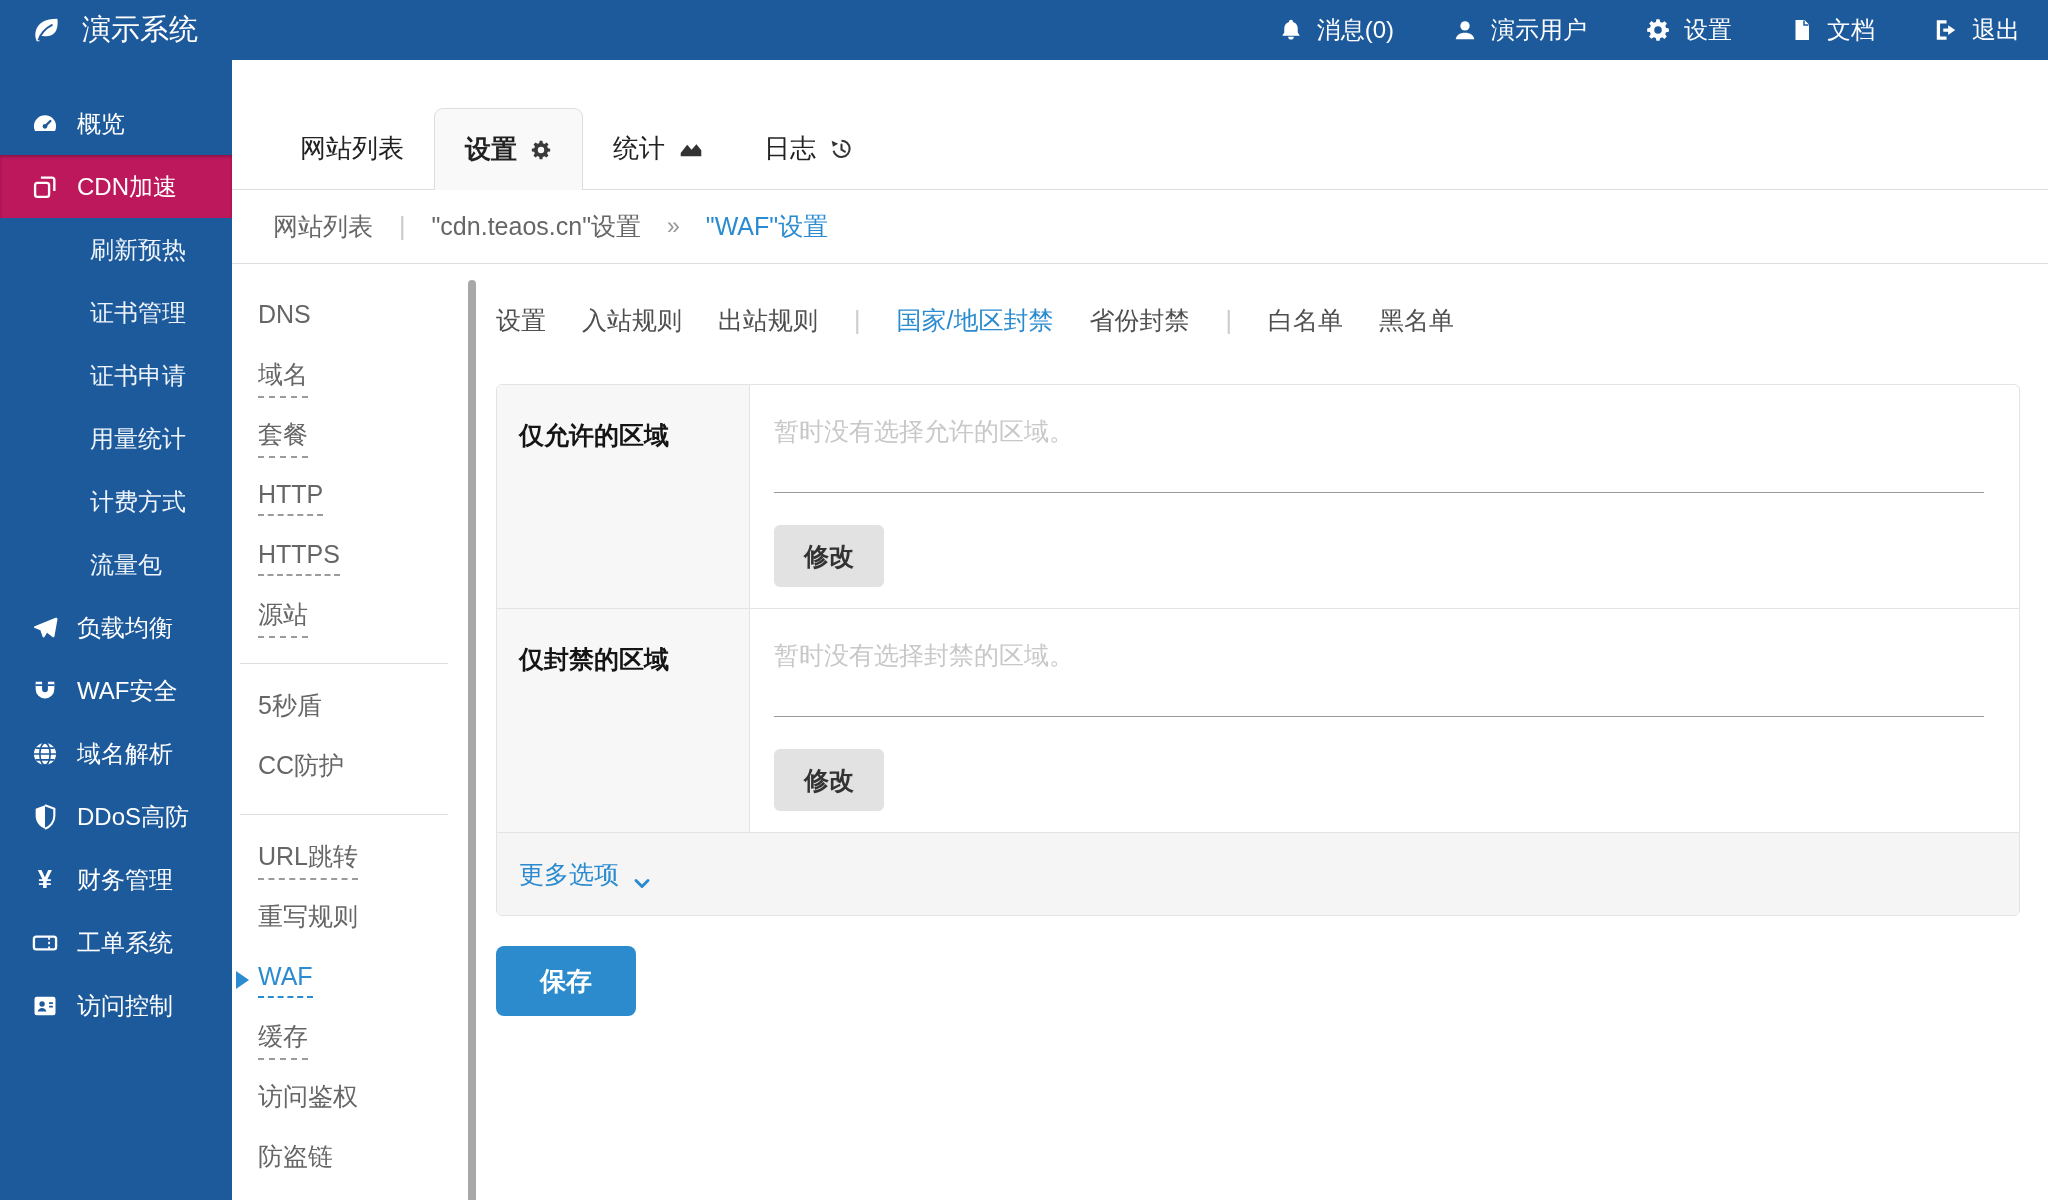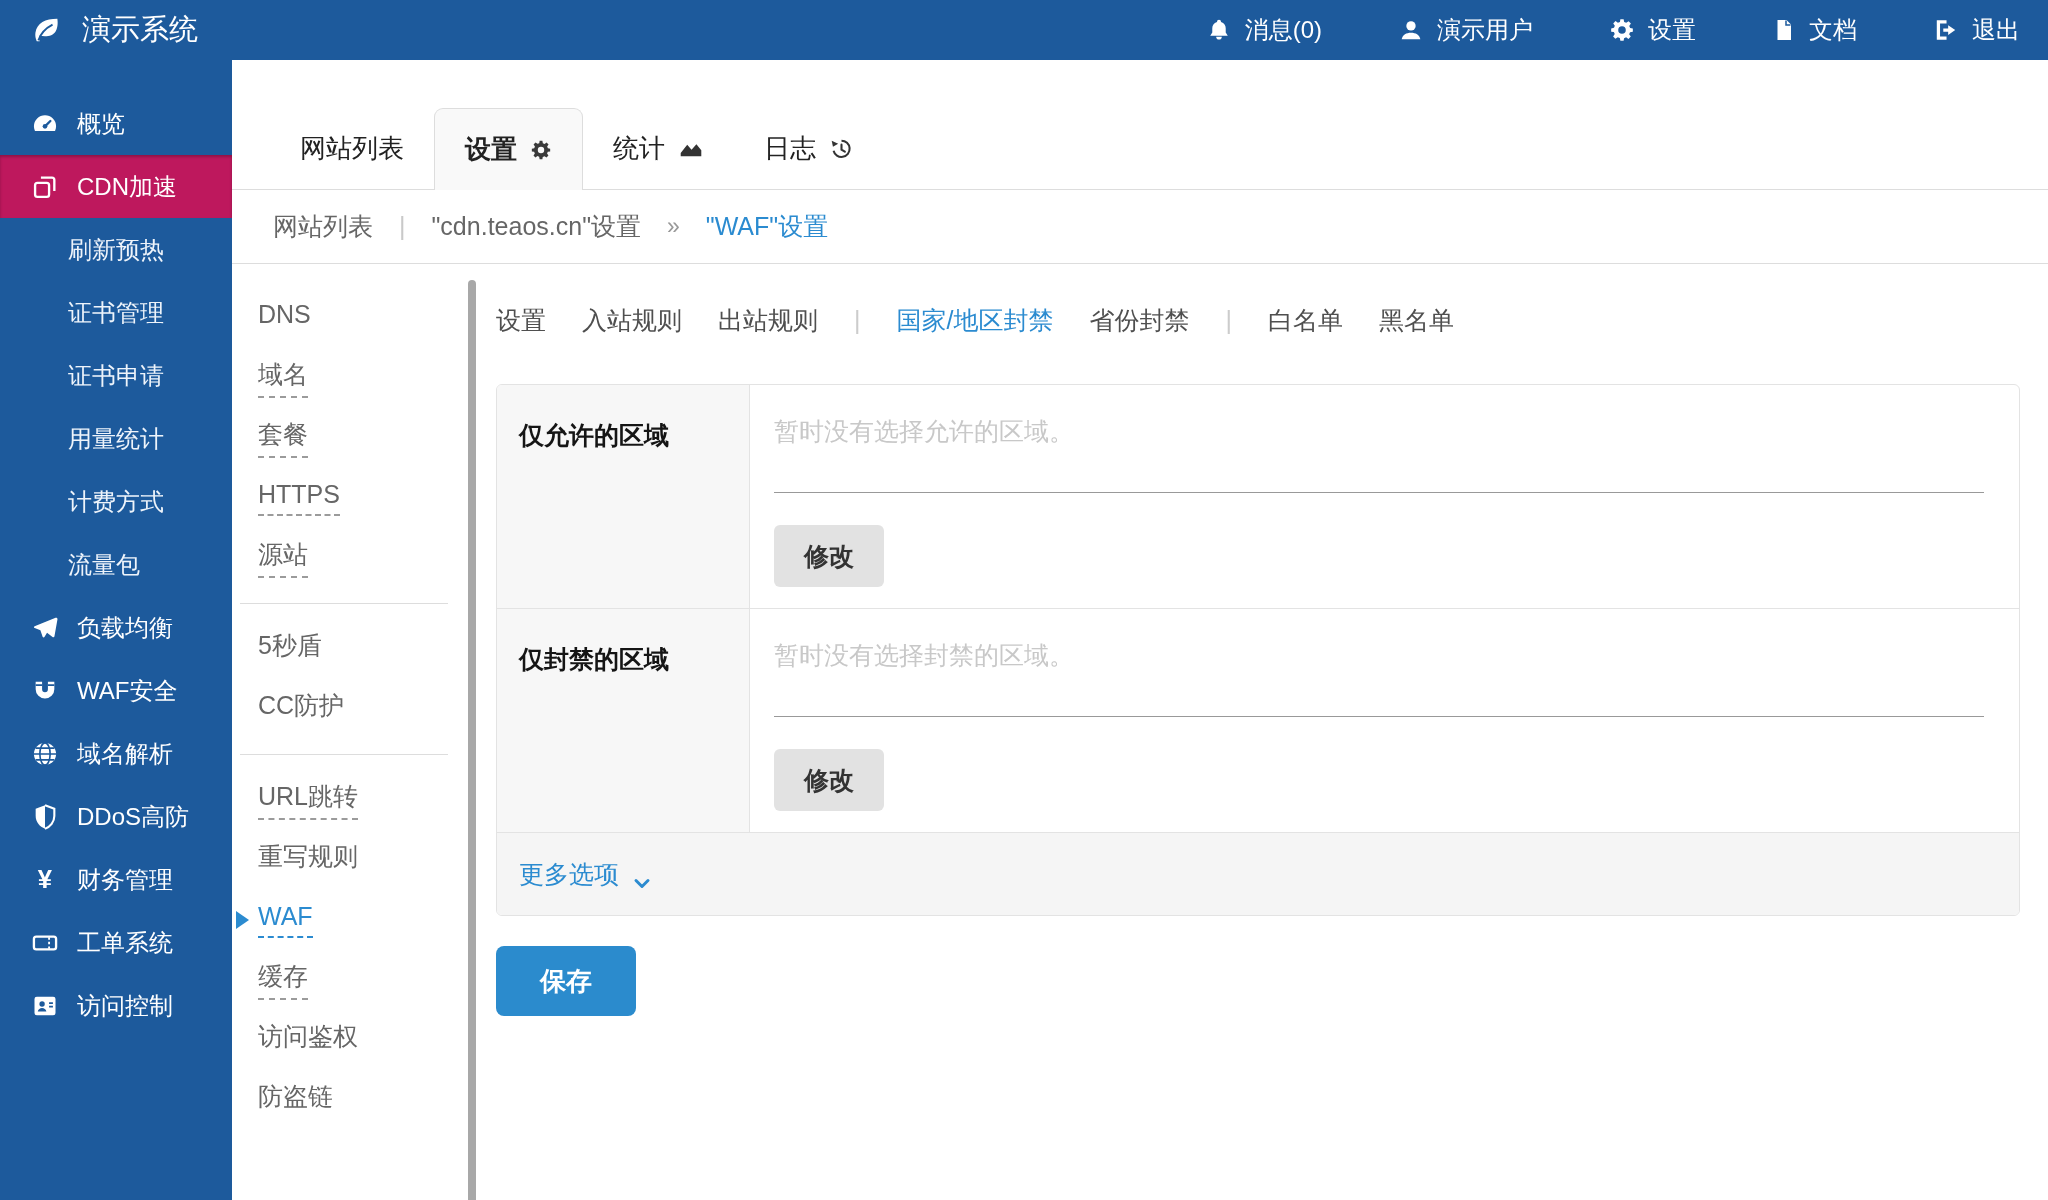--- a/index.html
+++ b/index.html
@@ -4,33 +4,33 @@
 <style>
   * { margin:0; padding:0; box-sizing:border-box; }
   html,body { width:2048px; height:1200px; overflow:hidden; background:#fff;
               font-family:"Liberation Sans", sans-serif; }
 
   
   .topbar { position:absolute; top:0; left:0; width:2048px; height:60px;
             background:#1d5a9c; color:#fff; display:flex; align-items:center; z-index:5; }
   .brand { display:flex; align-items:center; gap:20px; padding-left:30px; width:232px;
            font-size:29px; font-weight:normal; }
-  .topnav { margin-left:auto; display:flex; align-items:center; gap:76px; padding-right:28px;
+  .topnav { margin-left:auto; display:flex; align-items:center; gap:58px; padding-right:28px;
             font-size:24px; }
   .topnav-item { display:flex; align-items:center; gap:13px; cursor:pointer; }
   .icon { display:inline-flex; align-items:center; justify-content:center; }
 
   
   .sidebar { position:absolute; top:60px; left:0; width:232px; height:1140px;
              background:#1d5a9c; color:#fff; font-size:24px; padding-top:32px; }
   .side-item { height:63px; display:flex; align-items:center; gap:17px; padding-left:30px;
                cursor:pointer; }
   .side-item .icon { width:30px; }
   .side-item.active { background:#be185d; box-shadow:inset 0 2px 3px rgba(0,0,0,.25); }
-  .side-sub { height:63px; display:flex; align-items:center; padding-left:68px; cursor:pointer;
+  .side-sub { height:63px; display:flex; align-items:center; padding-left:90px; cursor:pointer;
               color:#eef4fb; }
 
   
   .main { position:absolute; top:60px; left:232px; width:1816px; height:1140px; background:#fff;
           display:flex; flex-direction:column; }
 
   .tabstrip { height:130px; display:flex; align-items:flex-end; padding-left:38px;
               border-bottom:1px solid #ddd; flex-shrink:0; }
   .tab { height:82px; padding:0 30px; display:flex; align-items:center; gap:13px;
          font-size:26px; color:#222; cursor:pointer; }
@@ -304,20 +304,23 @@
       <div class="subnav-item">
           <span class="lbl">DNS</span>
         </div>
       <div class="subnav-item dashed">
           <span class="lbl">域名</span>
         </div>
       <div class="subnav-item dashed">
           <span class="lbl">套餐</span>
         </div>
       <div class="subnav-item dashed">
+          <span class="lbl">HTTP</span>
+        </div>
+      <div class="subnav-item dashed">
           <span class="lbl">HTTPS</span>
         </div>
       <div class="subnav-item dashed">
           <span class="lbl">源站</span>
         </div>
       <div class="subnav-divider"></div>
       <div class="subnav-item">
           <span class="lbl">5秒盾</span>
         </div>
       <div class="subnav-item">

